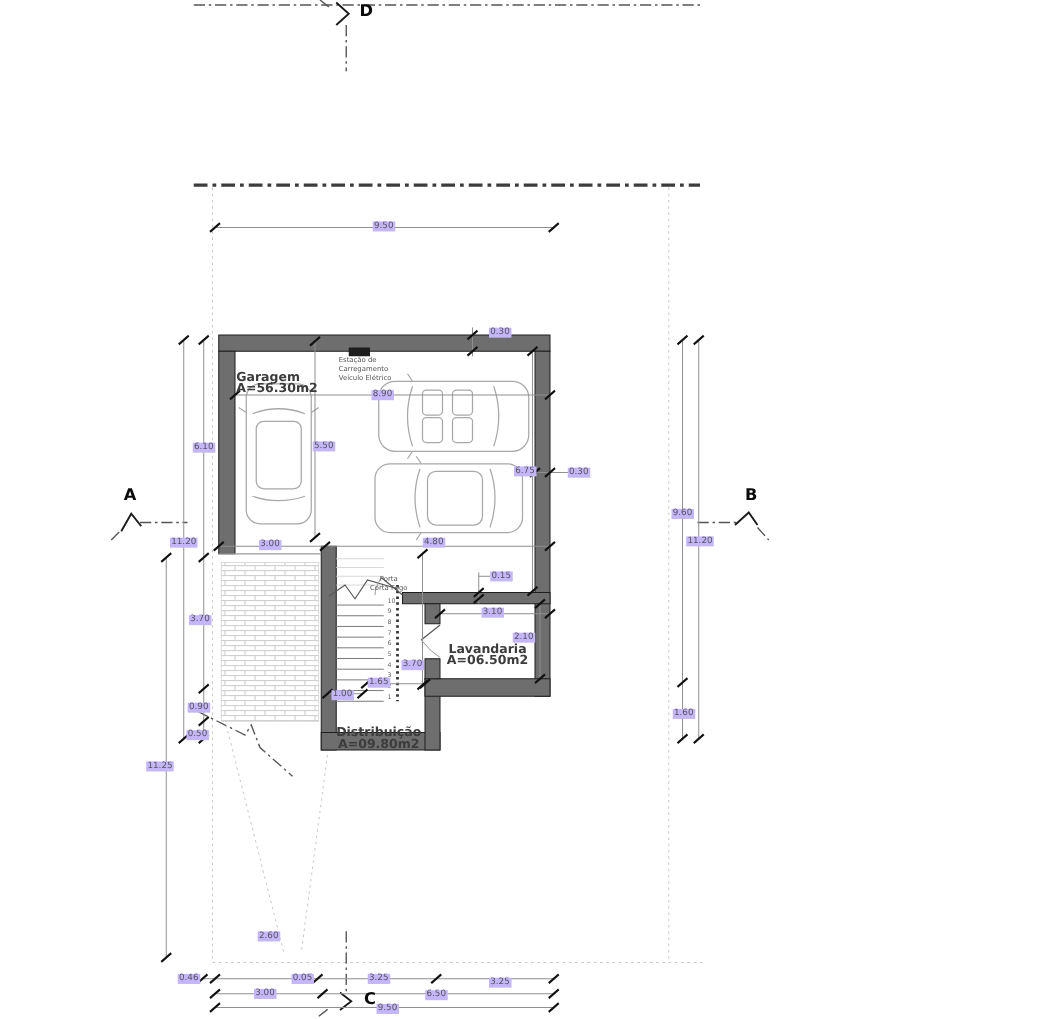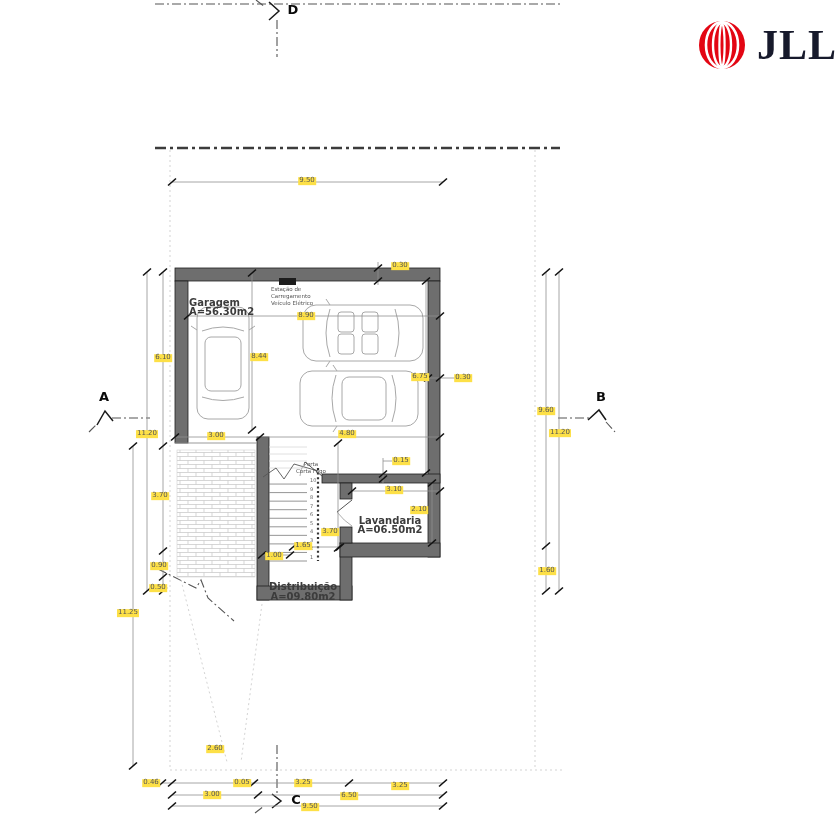--- a/index.html
+++ b/index.html
@@ -10,21 +10,21 @@
   .wall{fill:#6e6e6e;stroke:#1f1f1f;stroke-width:0.8;}
   .dim{stroke:#8f8f8f;stroke-width:0.8;fill:none;}
   .car{fill:none;stroke:#a8a8a8;stroke-width:1;}
   .mk{fill:none;stroke:#1a1a1a;stroke-width:1.5;}
   .dashdot-heavy{stroke:#3c3c3c;stroke-width:2.6;stroke-dasharray:11 4 3 4;fill:none;}
   .dashdot{stroke:#555;stroke-width:1.1;stroke-dasharray:9 3 2 3;fill:none;}
   .dotfaint{stroke:#c8c8c8;stroke-width:0.8;stroke-dasharray:2 3;fill:none;}
   .thinline{stroke:#999;stroke-width:1;fill:none;}
   
   .lbl{position:absolute;transform:translate(-50%,-50%);font-size:7px;line-height:1.1;
-       color:#555;background:#fde047;padding:0 1px;white-space:nowrap;}
+       color:#555;background:#c4b5fd;padding:0 1px;white-space:nowrap;}
   .lblL{position:absolute;transform:translate(0,-50%);font-size:7px;line-height:1.1;
        color:#555;background:transparent;white-space:nowrap;}
   .room{font-size:10px;font-weight:bold;color:#3c3c3c;background:transparent;margin-top:16px;}
   .tiny{font-size:5.5px;color:#555;background:transparent;}
   .sec{font-size:13px;font-weight:bold;color:#0a0a0a;background:transparent;}
   
   .logo{position:absolute;left:694px;top:16px;display:flex;align-items:center;gap:7px;}
   .logo-text{font-family:"Liberation Serif",serif;font-weight:bold;font-size:42px;
              color:#171a2c;letter-spacing:1px;line-height:1;}
 </style>
@@ -239,21 +239,21 @@
         <use href="#tk" x="443" y="795"></use>
       <use href="#tk" x="172" y="806"></use>
         <use href="#tk" x="443" y="806"></use>
     </g>
   </svg>
 
   <div class="lbl" style="left:307px;top:181px">9.50</div>
   <div class="lbl" style="left:306px;top:316px">8.90</div>
   <div class="lbl" style="left:400px;top:266px">0.30</div>
   <div class="lbl" style="left:163px;top:358px">6.10</div>
-  <div class="lbl" style="left:259px;top:357px">8.44</div>
+  <div class="lbl" style="left:259px;top:357px">5.50</div>
   <div class="lbl" style="left:147px;top:434px">11.20</div>
   <div class="lbl" style="left:216px;top:436px">3.00</div>
   <div class="lbl" style="left:347px;top:434px">4.80</div>
   <div class="lbl" style="left:420px;top:377px">6.75</div>
   <div class="lbl" style="left:463px;top:378px">0.30</div>
   <div class="lbl" style="left:546px;top:411px">9.60</div>
   <div class="lbl" style="left:560px;top:433px">11.20</div>
   <div class="lbl" style="left:547px;top:571px">1.60</div>
   <div class="lbl" style="left:401px;top:461px">0.15</div>
   <div class="lbl" style="left:394px;top:490px">3.10</div>
@@ -285,23 +285,14 @@
   <div class="lblL tiny" style="left:271px;top:296px">Carregamento</div>
   <div class="lblL tiny" style="left:271px;top:303px">Veículo Elétrico</div>
   <div class="lbl tiny" style="left:311px;top:464px">Porta</div>
   <div class="lbl tiny" style="left:311px;top:471px">Corta Fogo</div>
 
   <div class="lbl sec" style="left:104px;top:397px">A</div>
   <div class="lbl sec" style="left:601px;top:397px">B</div>
   <div class="lbl sec" style="left:296px;top:800px">C</div>
   <div class="lbl sec" style="left:293px;top:10px">D</div>
 
-  <div class="logo">
-    <svg width="56" height="58" viewBox="0 0 56 58">
-      <ellipse cx="28" cy="29" rx="23" ry="24" fill="#e30613"></ellipse>
-      <ellipse cx="28" cy="29" rx="16" ry="23" fill="none" stroke="#fff" stroke-width="2.6"></ellipse>
-      <ellipse cx="28" cy="29" rx="9" ry="22.2" fill="none" stroke="#fff" stroke-width="2.4"></ellipse>
-      <ellipse cx="28" cy="29" rx="2.6" ry="21.5" fill="none" stroke="#fff" stroke-width="2.2"></ellipse>
-    </svg>
-    <div class="logo-text">JLL</div>
-  </div>
 
 </div>
 
 </body></html>

